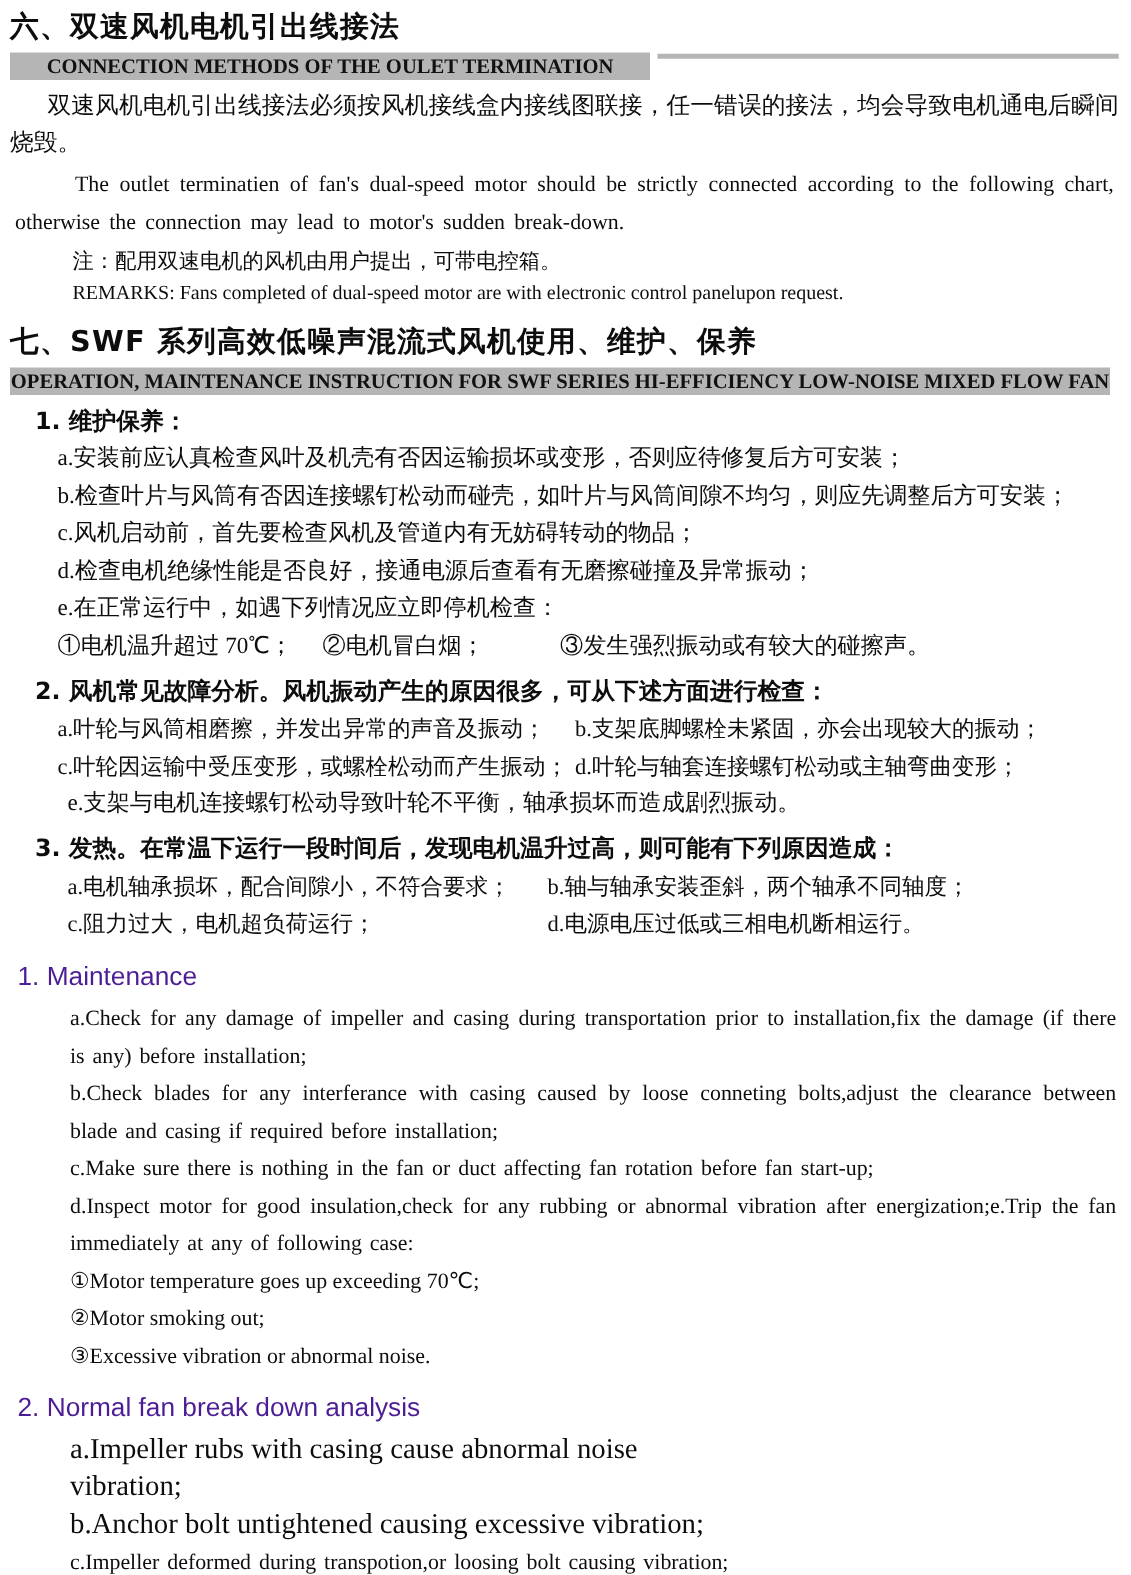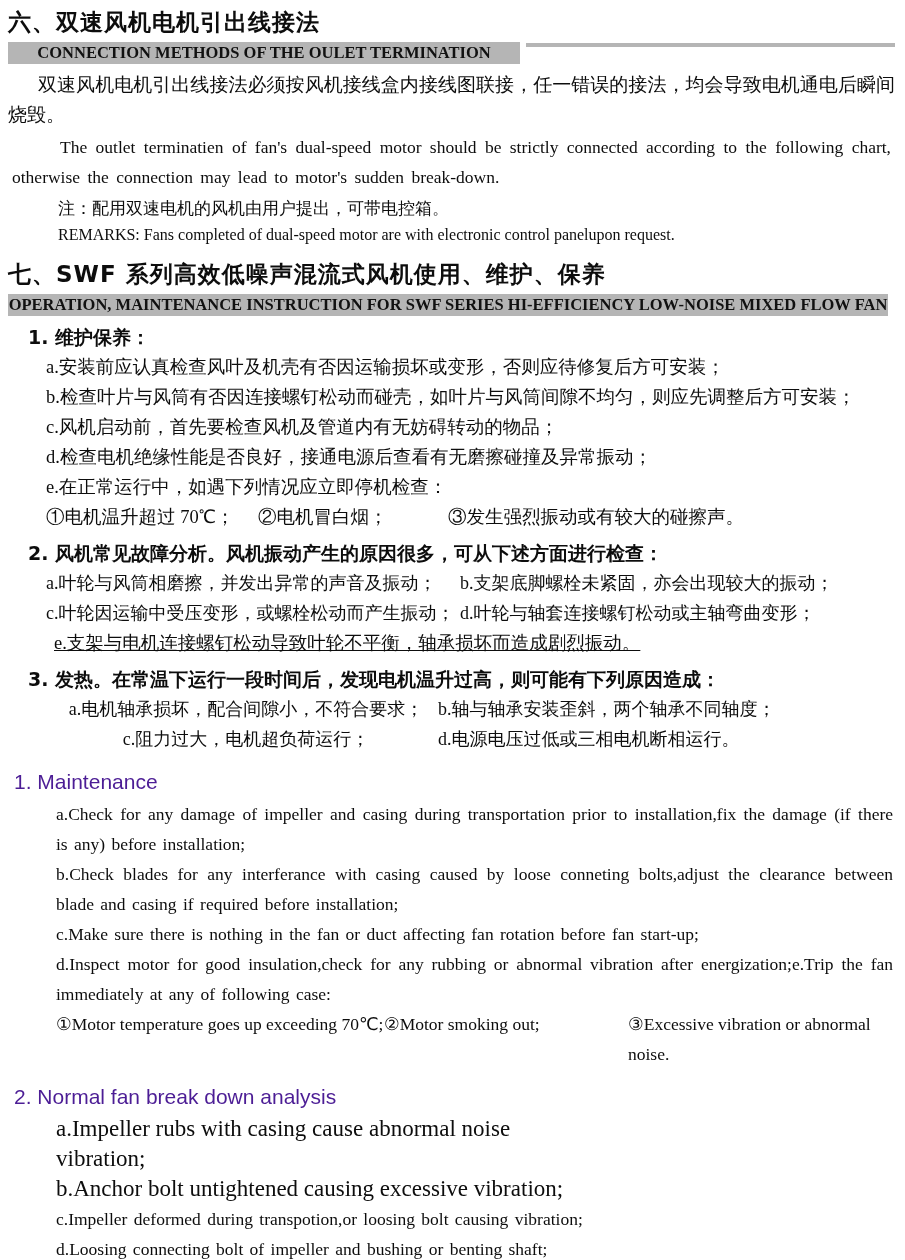--- a/index.html
+++ b/index.html
@@ -44,39 +44,39 @@
 
   
   .cn-h {
     font-family:"DejaVu Sans", sans-serif;
     font-weight:bold; font-size:19px; line-height:30px;
     margin:6px 0 0 20px;
   }
   .cn-item { font-size:18.5px; line-height:30px; margin-left:38px; }
   .cn-row  { display:flex; margin-left:38px; font-size:18px; line-height:30px; }
   .pair-cn2 > span:first-child { width:414px; flex:0 0 auto; }
-  .pair-cn3 { margin-left:46px;text-align:center; }
+  .pair-cn3 { margin-left:46px; }
   .pair-cn3 > span:first-child { width:384px; flex:0 0 auto; }
   .circ-cn { display:flex; margin-left:38px; font-size:18.5px; line-height:30px; }
   .circ-cn > span:nth-child(1) { width:212px; flex:0 0 auto; }
   .circ-cn > span:nth-child(2) { width:190px; flex:0 0 auto; }
 
   
   .en-h {
     font-family:Liberation Sans, sans-serif;
     font-size:21px; line-height:31px; color:#4c1d95;
     margin:12px 0 2px 6px; padding-left:42px; text-indent:-42px;
   }
   .en-item {
     font-size:17.5px; line-height:30px; margin:0 2px 0 48px;
     text-align:justify; word-spacing:2px;
   }
   .en-row { display:flex; margin-left:48px; font-size:23px; line-height:30px;flex-direction:column; }
   .pair-en2 > span:first-child { width:458px; flex:0 0 auto; }
-  .circ-en { display:flex; margin-left:48px; font-size:17.5px; line-height:30px; }
+  .circ-en { display:flex; margin-left:48px; font-size:17.5px; line-height:30px;flex-direction:column; }
   .circ-en > span:nth-child(1) { width:328px; flex:0 0 auto; }
   .circ-en > span:nth-child(2) { width:244px; flex:0 0 auto; }
 </style>
 </head>
 <body>
 
 <div class="page">
 
   <div class="title-cn">六、双速风机电机引出线接法</div>
 
@@ -110,21 +110,21 @@
 
   <div class="cn-h">2. 风机常见故障分析。风机振动产生的原因很多，可从下述方面进行检查：</div>
   <div class="cn-row pair-cn2">
     <span>a.叶轮与风筒相磨擦，并发出异常的声音及振动；</span>
     <span>b.支架底脚螺栓未紧固，亦会出现较大的振动；</span>
   </div>
   <div class="cn-row pair-cn2">
     <span>c.叶轮因运输中受压变形，或螺栓松动而产生振动；</span>
     <span>d.叶轮与轴套连接螺钉松动或主轴弯曲变形；</span>
   </div>
-  <div class="cn-item" style="margin-left:46px;text-decoration:underline;">e.支架与电机连接螺钉松动导致叶轮不平衡，轴承损坏而造成剧烈振动。</div>
+  <div class="cn-item" style="margin-left:46px;">e.支架与电机连接螺钉松动导致叶轮不平衡，轴承损坏而造成剧烈振动。</div>
 
   <div class="cn-h">3. 发热。在常温下运行一段时间后，发现电机温升过高，则可能有下列原因造成：</div>
   <div class="cn-row pair-cn3">
     <span>a.电机轴承损坏，配合间隙小，不符合要求；</span>
     <span>b.轴与轴承安装歪斜，两个轴承不同轴度；</span>
   </div>
   <div class="cn-row pair-cn3">
     <span>c.阻力过大，电机超负荷运行；</span>
     <span>d.电源电压过低或三相电机断相运行。</span>
   </div>

